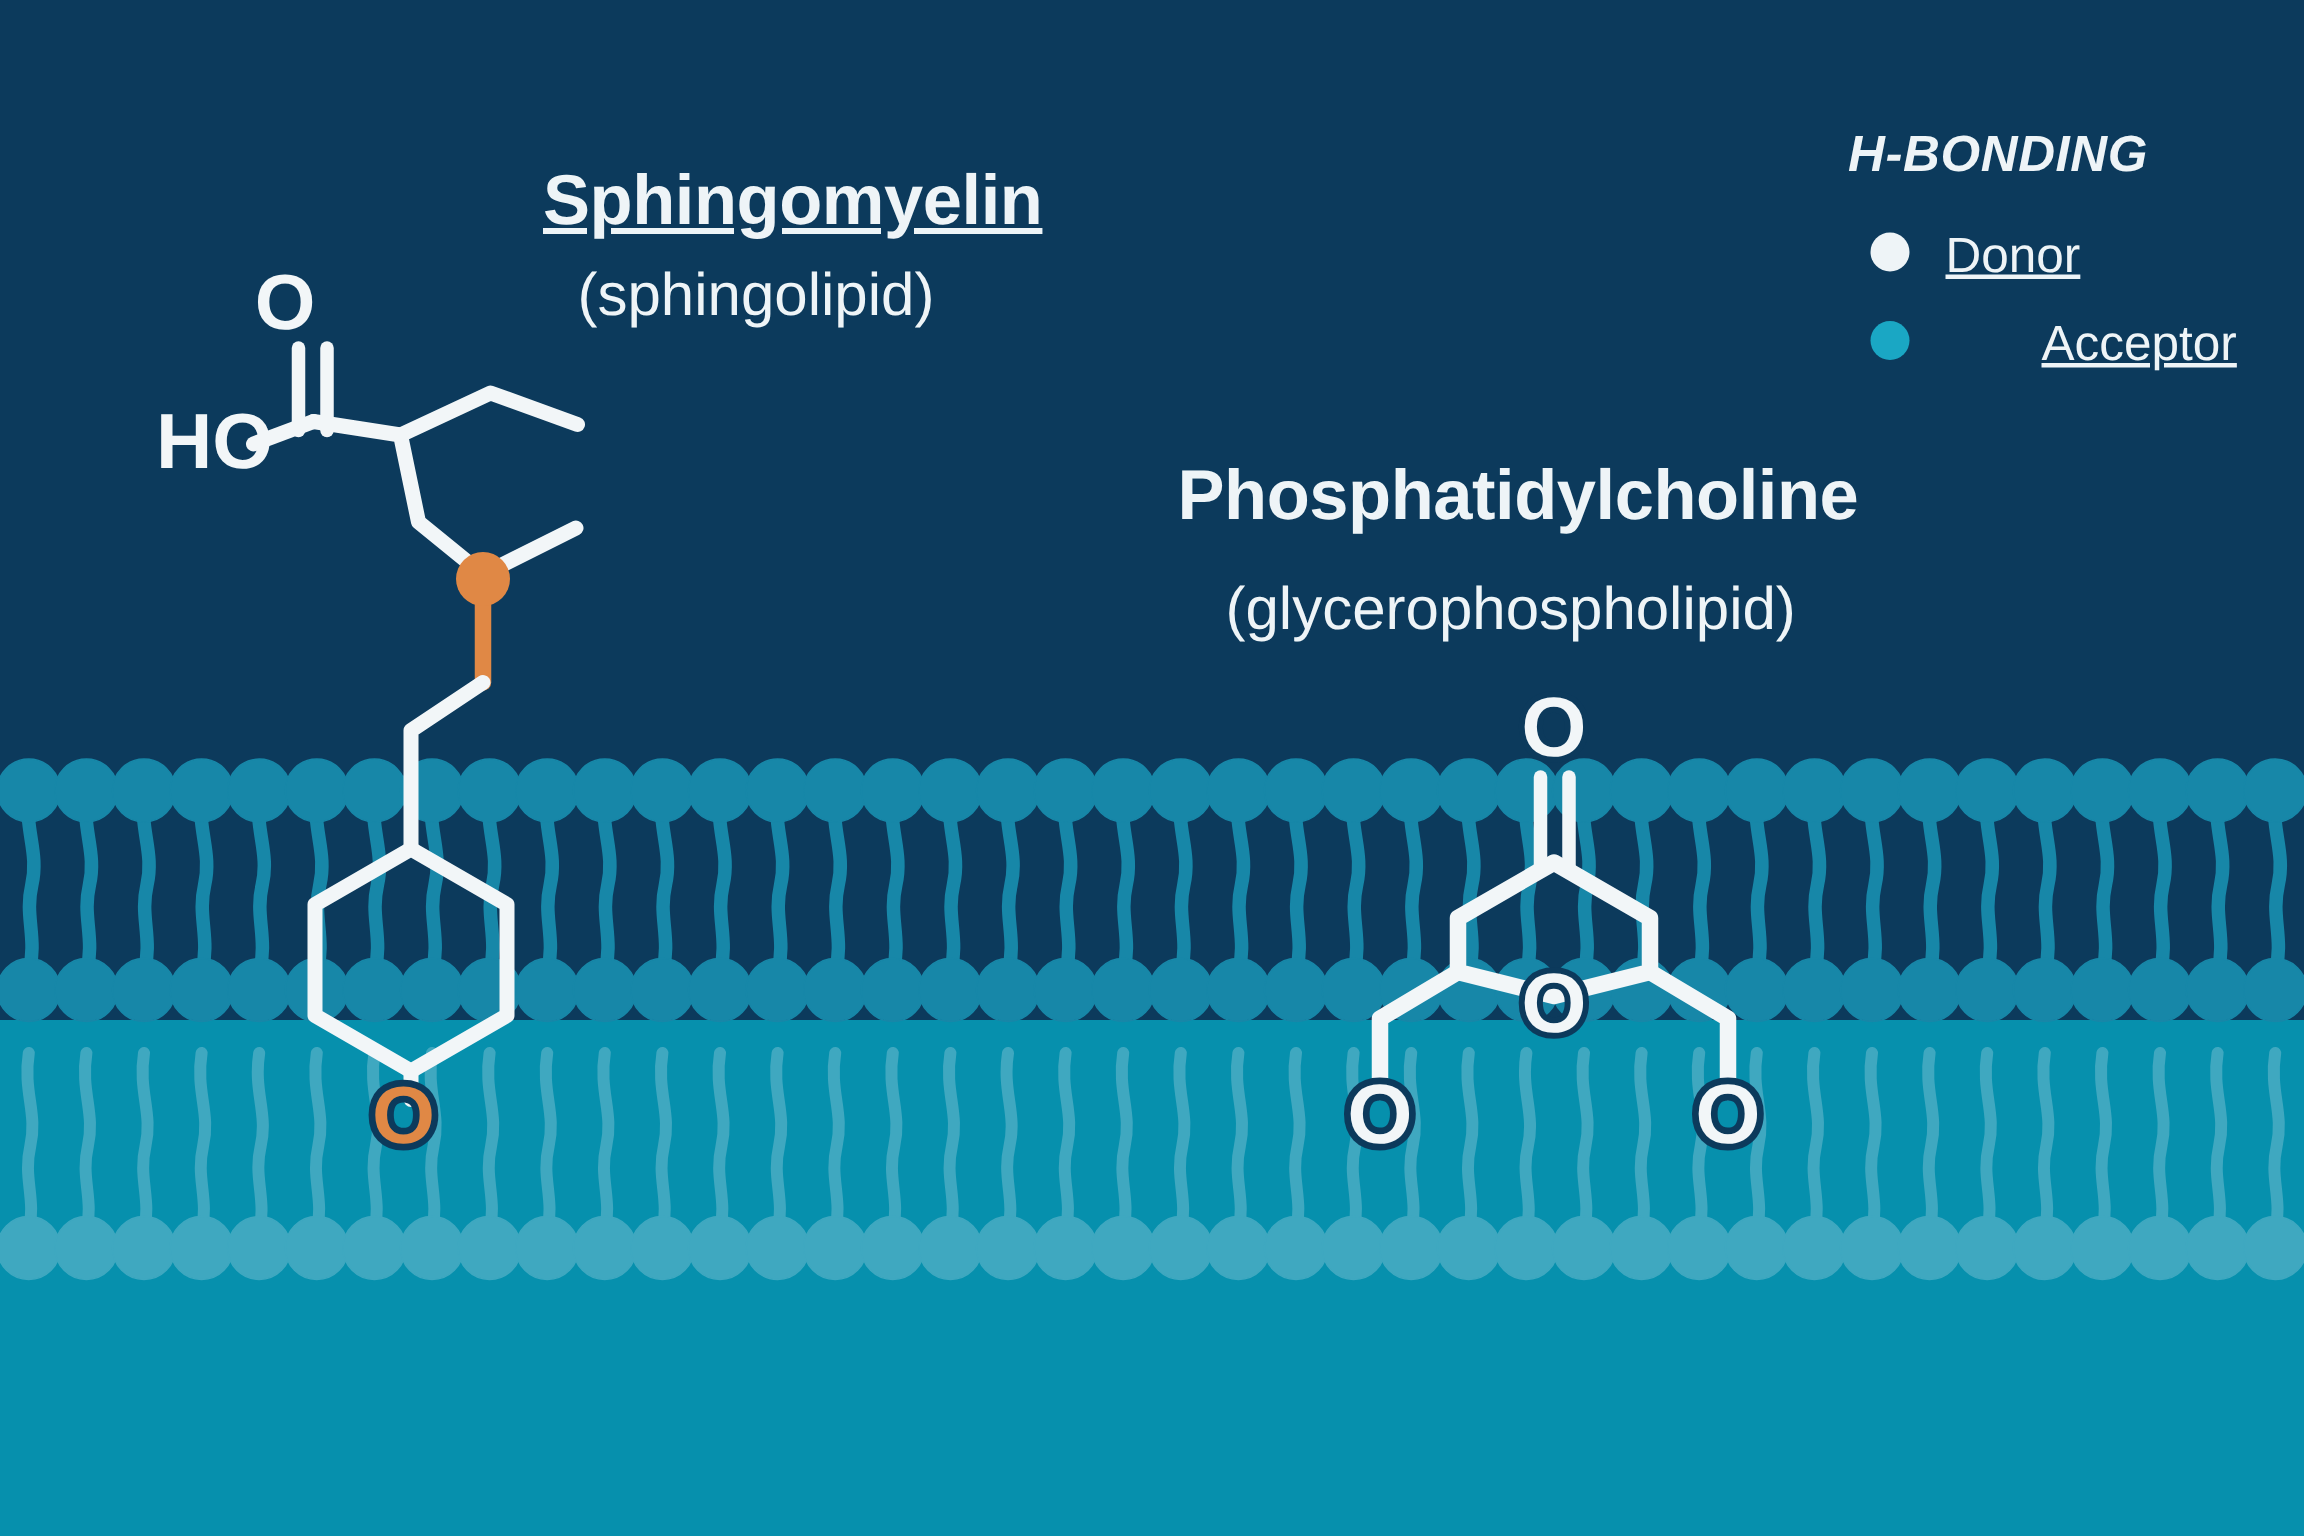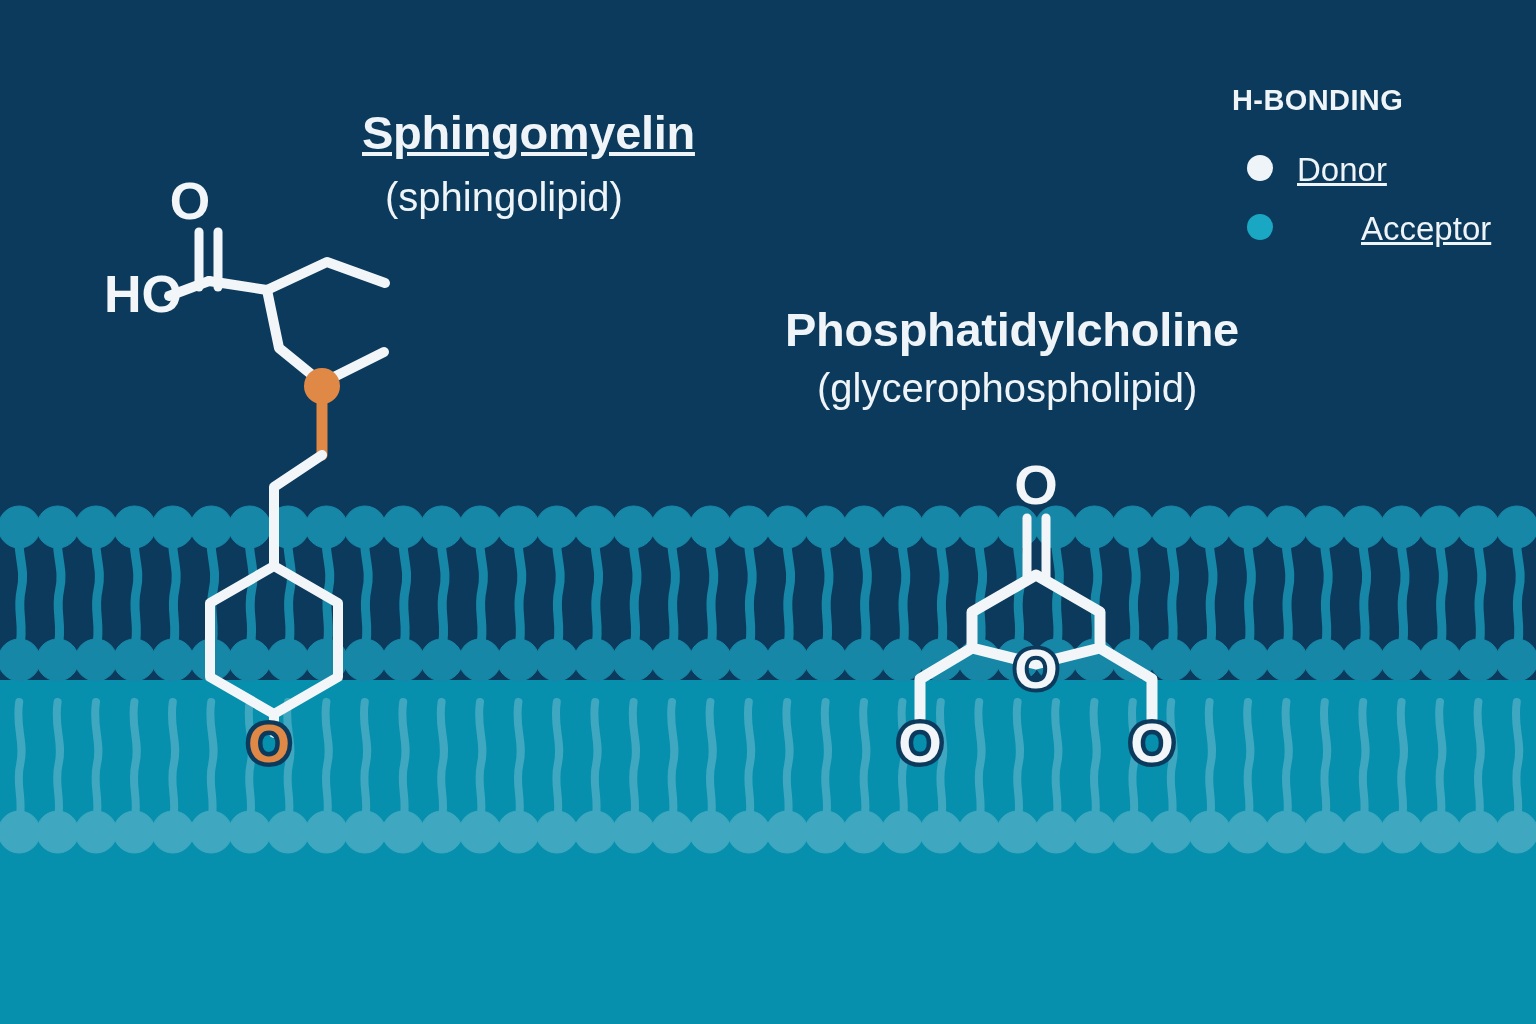--- a/index.html
+++ b/index.html
@@ -21,40 +21,41 @@
   .title-main {
     font-size: 47px;
     font-weight: bold;
     letter-spacing: -0.3px;
   }
   .title-sub {
     font-size: 40px;
     font-weight: normal;
   }
   .legend-title {
-    font-size: 29px;
+    font-size: 34px;
     font-weight: bold;
     letter-spacing: 0.4px;
+    font-style: italic;
   }
   .legend-label {
     font-size: 33px;
     font-weight: normal;
     text-decoration: underline;
   }
   .legend-dot {
     position: absolute;
     border-radius: 50%;
     width: 26px;
     height: 26px;
   }
 
   #sm-title   { left: 362px; top: 105px; text-decoration: underline; }
   #sm-sub     { left: 385px; top: 175px; }
   #pc-title   { left: 785px; top: 302px; }
-  #pc-sub     { left: 817px; top: 366px; }
+  #pc-sub     { left: 817px; top: 384px; }
   #lg-title   { left: 1232px; top: 84px; }
   #lg-donor-dot    { left: 1247px; top: 155px; }
   #lg-donor-lbl    { left: 1297px; top: 151px; }
   #lg-accept-dot   { left: 1247px; top: 214px; }
   #lg-accept-lbl   { left: 1361px; top: 210px; }
 </style>
 </head>
 <body>
 
 <div id="stage">

